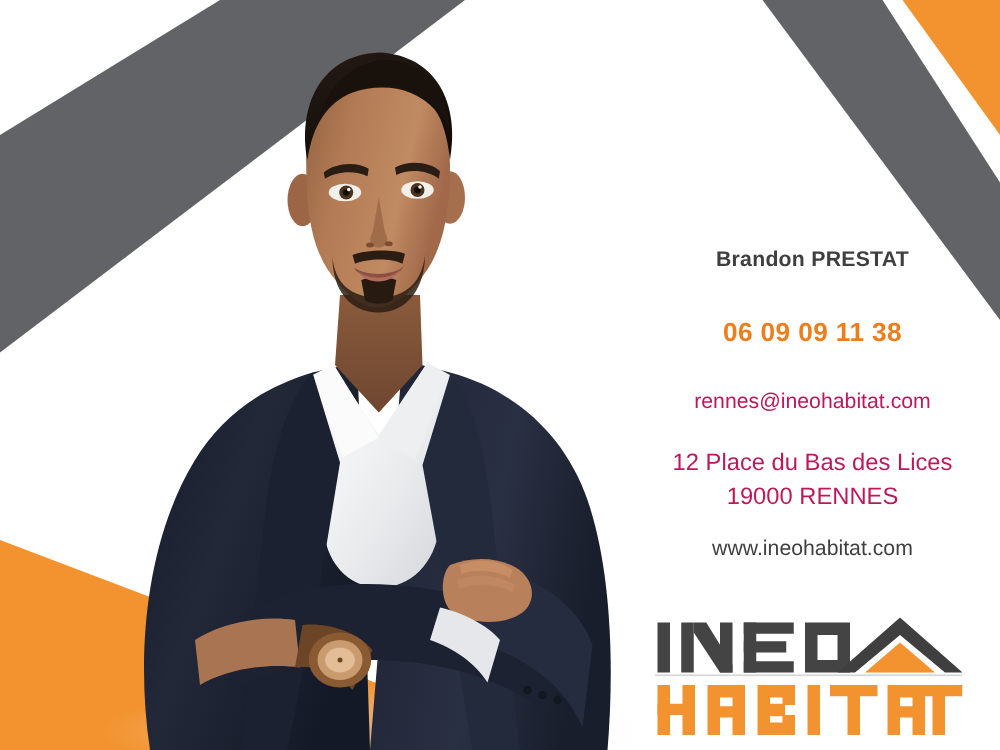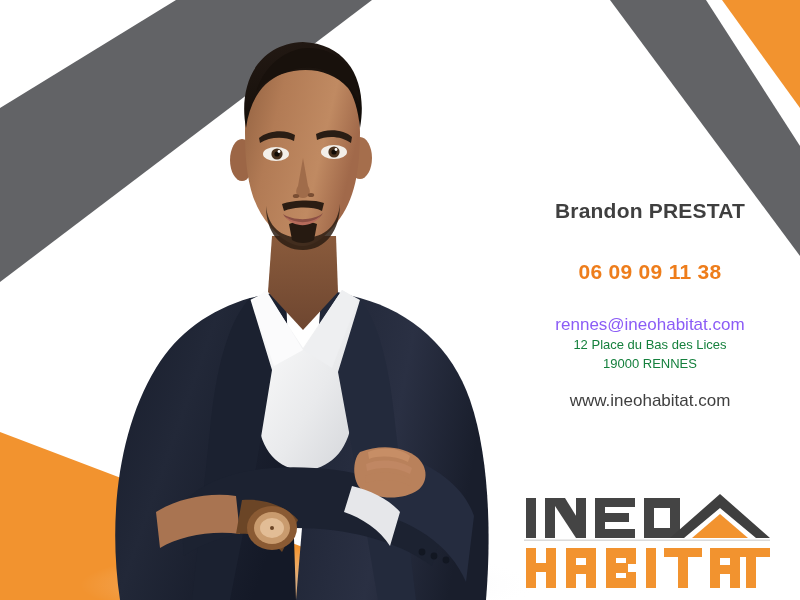--- a/index.html
+++ b/index.html
@@ -41,43 +41,44 @@
 
   
   .contact {
     position: absolute;
     left: 500px;
     top: 198px;
     width: 300px;
     text-align: center;
   }
   .contact-name {
-    font-size: 21px;
+    font-size: 17px;
     font-weight: bold;
     color: #3f3f3f;
     letter-spacing: .2px;
     line-height: 1.2;
   }
   .contact-phone {
     margin-top: 36px;
     font-size: 21px;
     font-weight: bold;
     color: #ee7d1b;
     letter-spacing: .3px;
     line-height: 1.2;
   }
   .contact-email {
     margin-top: 30px;
     font-size: 17px;
-    color: #8b5cf6;
+    color: #be185d;
     line-height: 1.3;
   }
   .contact-address {
-    font-size: 13px;
-    color: #15803d;
+    margin-top: 25px;
+    font-size: 19px;
+    color: #be185d;
     line-height: 1.45;
   }
   .contact-web {
     margin-top: 16px;
     font-size: 17px;
     color: #3f3f3f;
     line-height: 1.3;
   }
 
   

